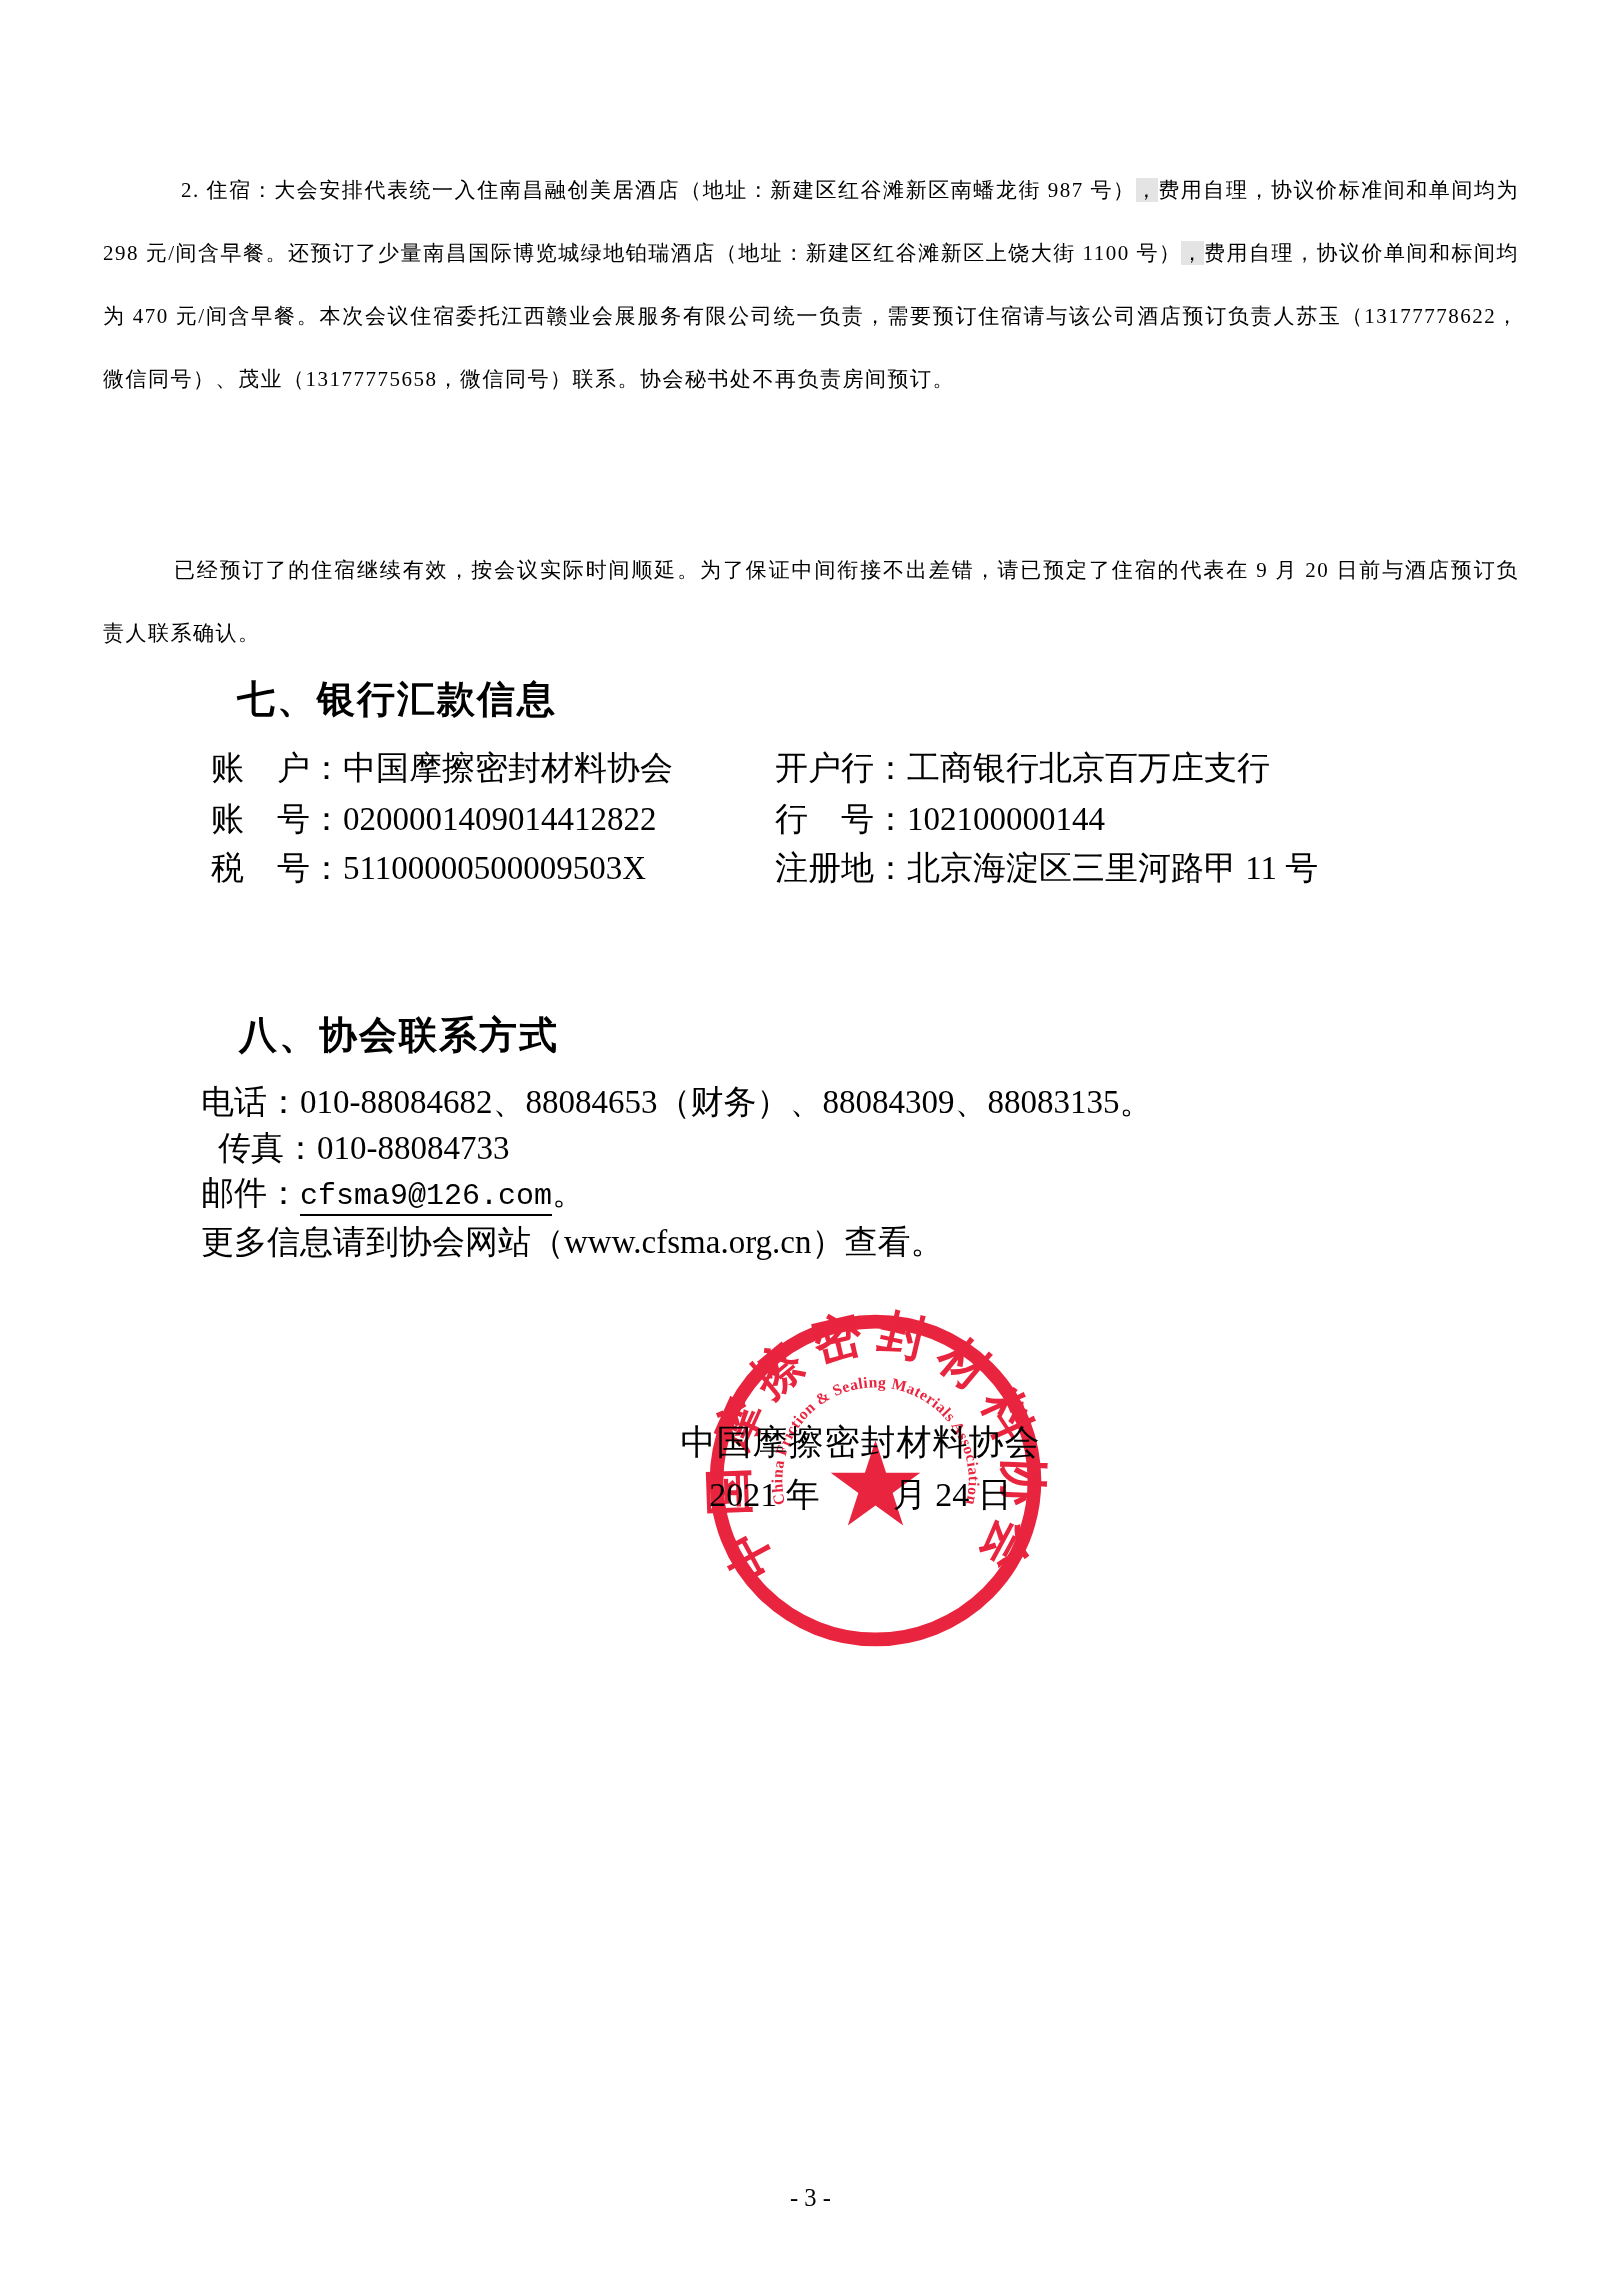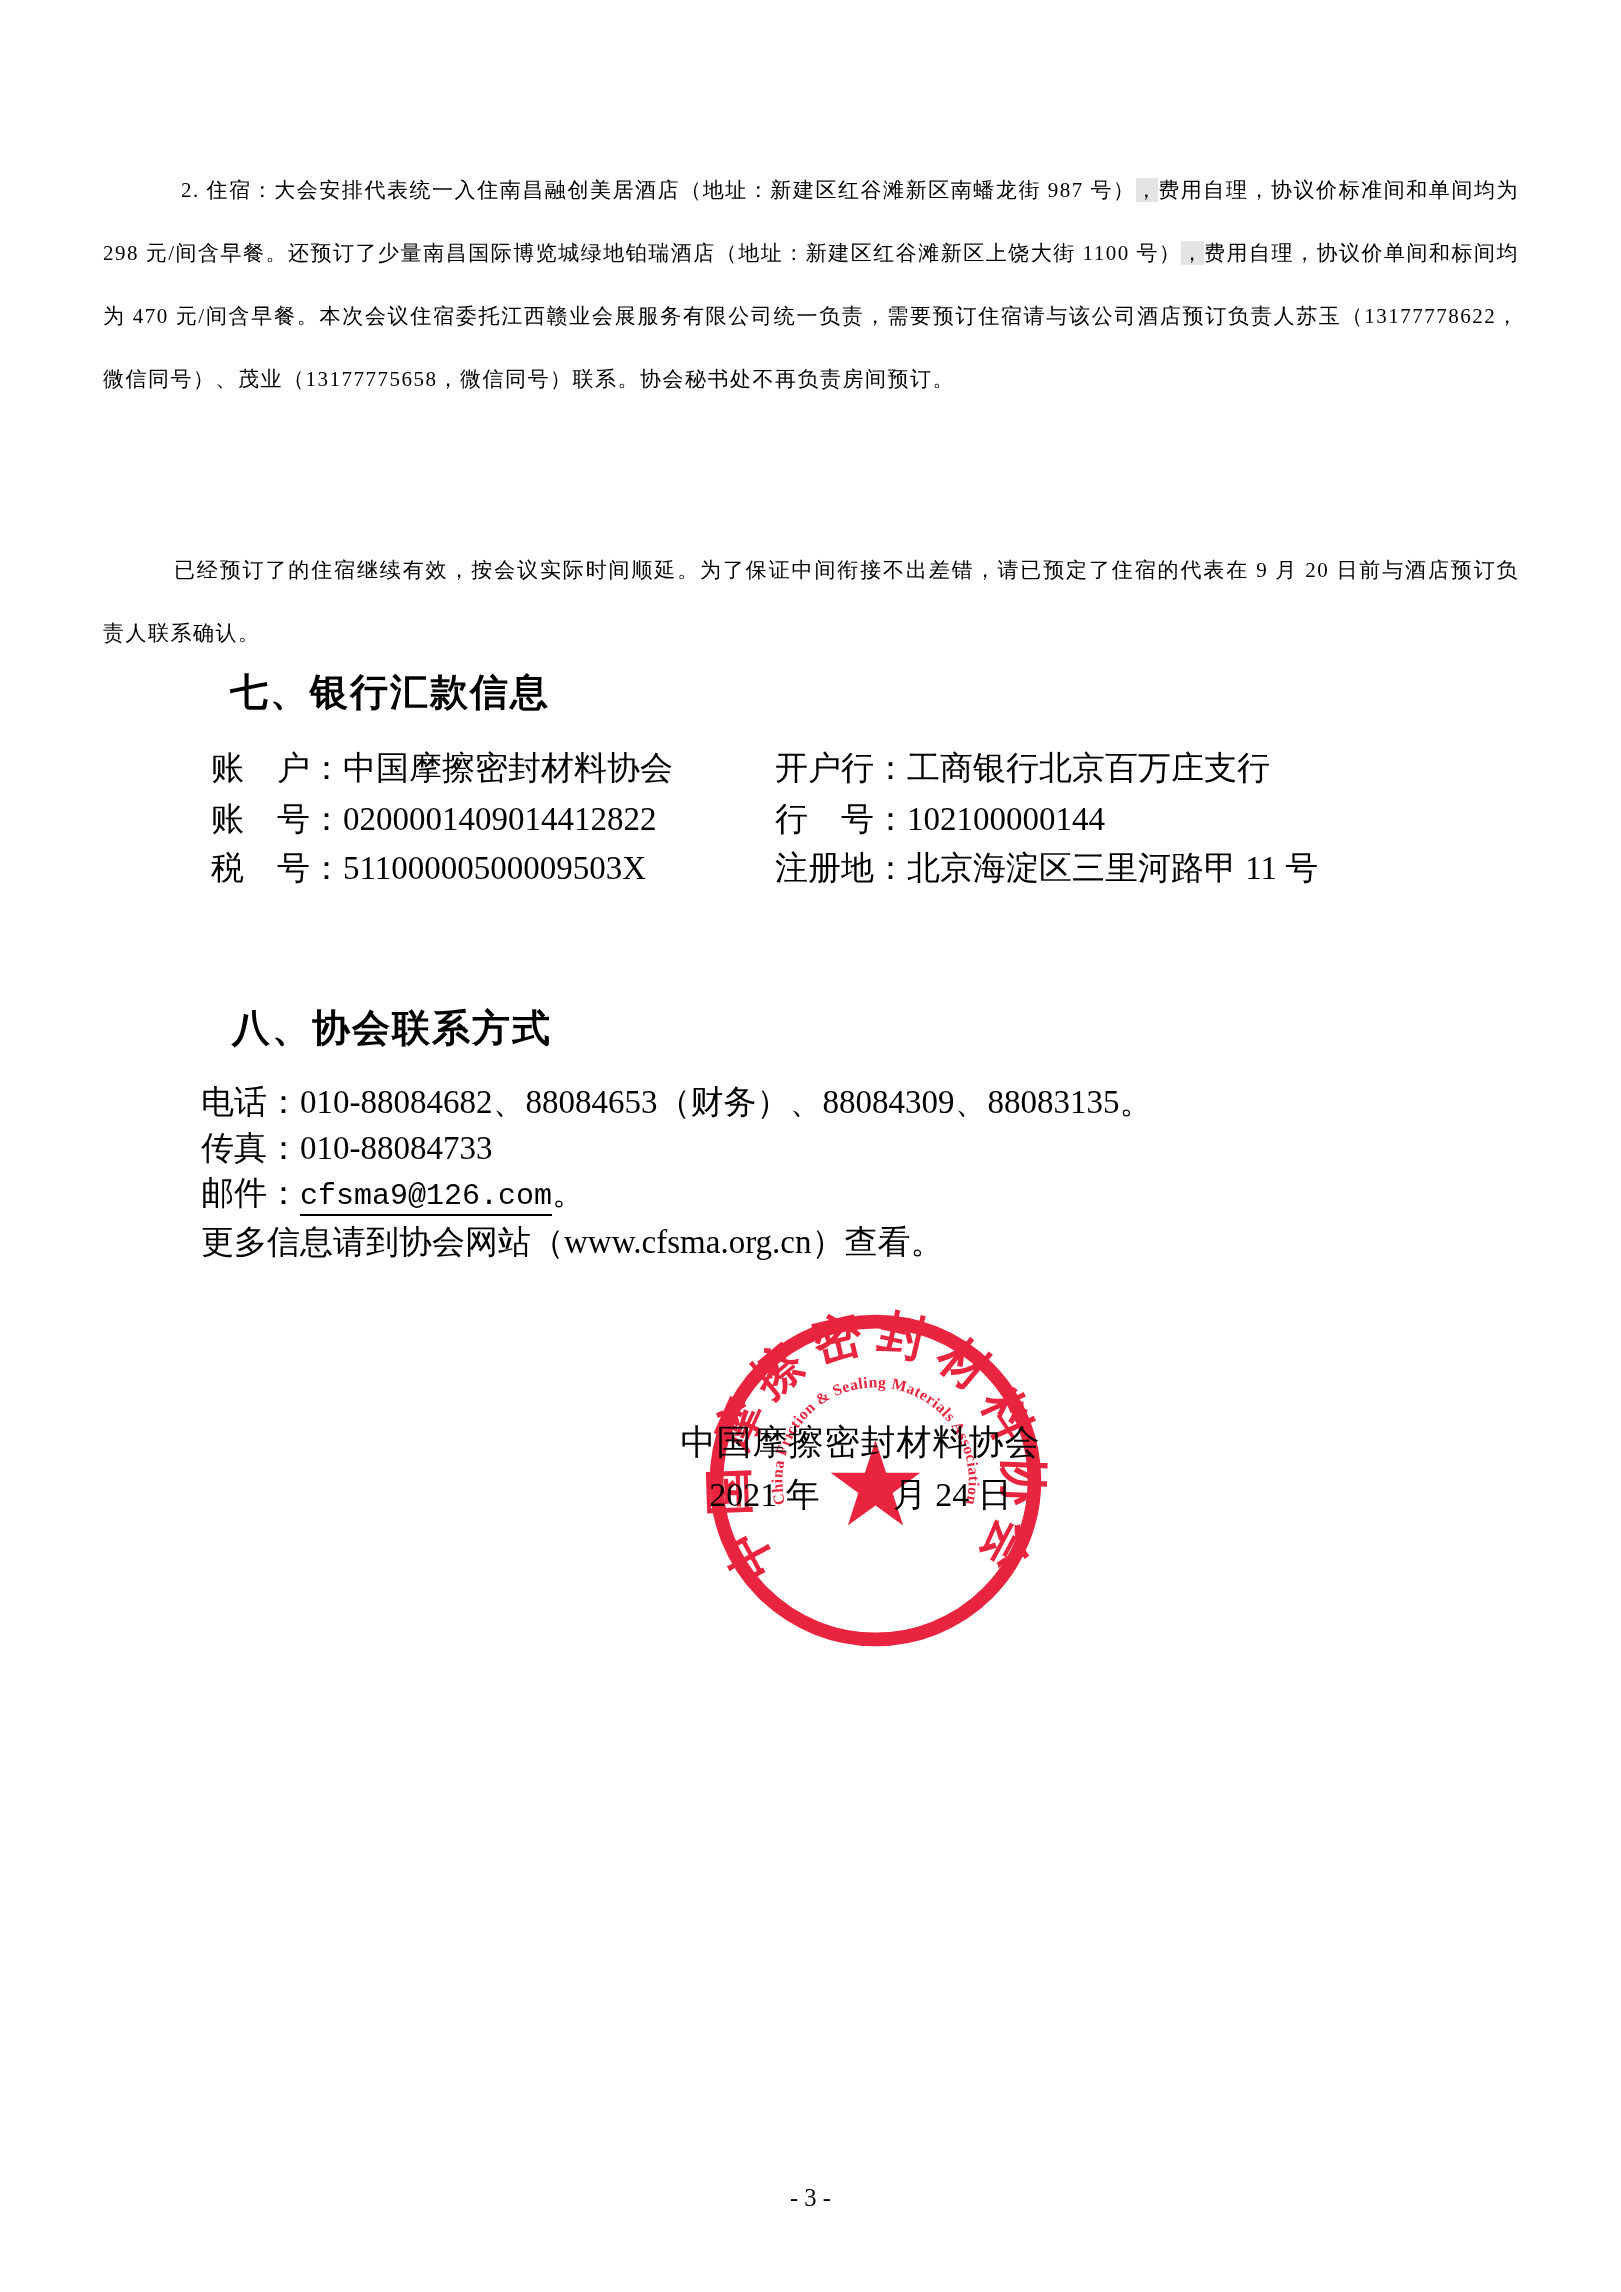--- a/index.html
+++ b/index.html
@@ -17,21 +17,21 @@
     left:103px; width:1416px;
     font-size:21px; line-height:63px;
     letter-spacing:1.5px;
     text-align:justify; text-justify:inter-ideograph;
     margin:0;
   }
   .para.p1 { top:159px; text-indent:78px; }
   .para.p2 { top:539px; text-indent:71px; }
   .hl { background:#e4e4e4; }
   .heading {
-    position:absolute; margin:0;
+    position:absolute; margin:7px;
     font-family:"Liberation Sans","DejaVu Sans",sans-serif;
     font-weight:bold; font-size:38px; line-height:45px;
     letter-spacing:2px;
   }
   .heading.h7 { left:230px; top:670px; }
   .heading.h8 { left:232px; top:1006px; }
   .bank-row {
     position:absolute; left:211px; width:1333px;
     font-size:33px; line-height:39px; white-space:nowrap;
   }
@@ -43,21 +43,21 @@
     position:absolute; margin:0;
     font-size:33px; line-height:39px; white-space:nowrap;
   }
   .note.n1 { left:186px; top:898px; }
   .note.n2 { left:155px; top:950px; }
   .contact {
     position:absolute; left:201px; margin:0;
     font-size:33px; line-height:41px; white-space:nowrap;
   }
   .contact.phone { top:1082px; }
-  .contact.fax   { top:1128px; }
+  .contact.fax   { top:1128px;margin-left:17px; }
   .contact.email { top:1173px; }
   .contact.web   { top:1222px; }
   .email-link {
     border-bottom:2px solid #000;
     padding-bottom:1px;
     font-family:"Liberation Mono","DejaVu Sans Mono",monospace;
     font-size:30px;
   }
   .signature {
     position:absolute; left:645px; top:1421px; width:431px;

